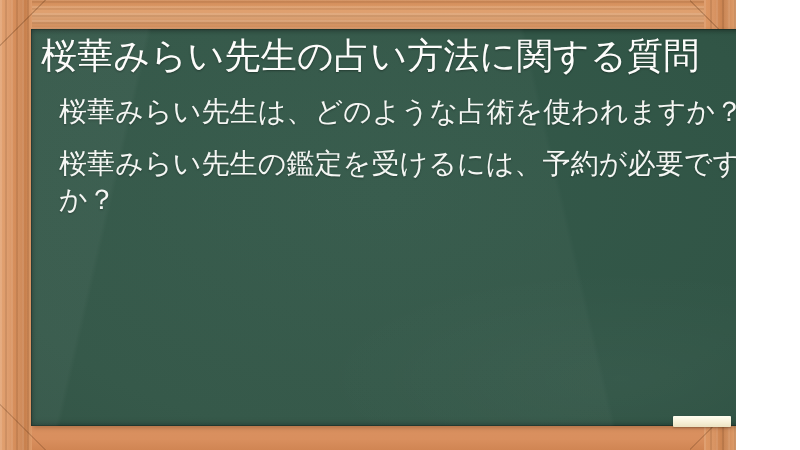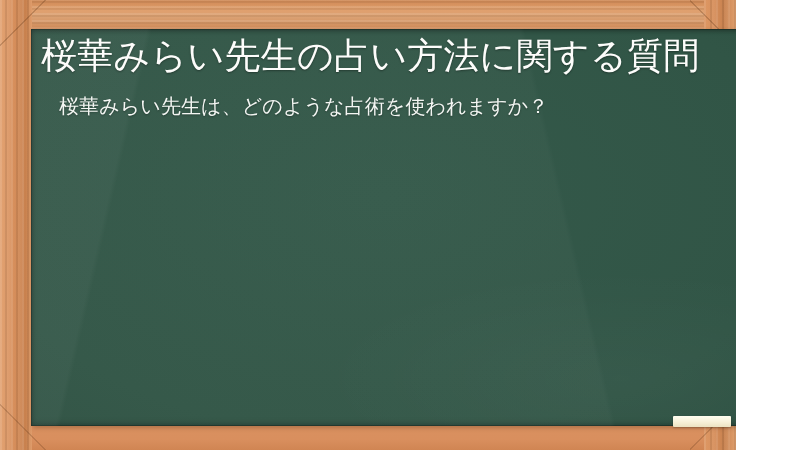--- a/index.html
+++ b/index.html
@@ -127,21 +127,21 @@
   }
 
   
   .qa-list {
     list-style: none;
     margin: 16px 0 0 0;
     padding: 0 6px 0 22px;
   }
   .qa-item {
     color: #f4f6f3;
-    font-size: 20px;
+    font-size: 28px;
     line-height: 1.28;
     letter-spacing: 0.1px;
     margin: 0 0 16px 0;
     text-shadow: 0 1px 2px rgba(0,0,0,0.30);
   }
   .qa-item:last-child { margin-bottom: 0; }
 
   
   .chalk {
     position: absolute;
@@ -170,20 +170,21 @@
     <div class="miter br"></div>
   </div>
 
   <div class="board">
     <div class="board-inner">
 
       <h1 class="title">桜華みらい先生の占い方法に関する質問</h1>
 
       <ul class="qa-list">
         <li class="qa-item">桜華みらい先生は、どのような占術を使われますか？</li>
+        <li class="qa-item">桜華みらい先生の鑑定を受けるには、予約が必要ですか？</li>
       </ul>
 
     </div>
   </div>
 
   <div class="chalk"></div>
 
 </div>
 
 </body></html>

